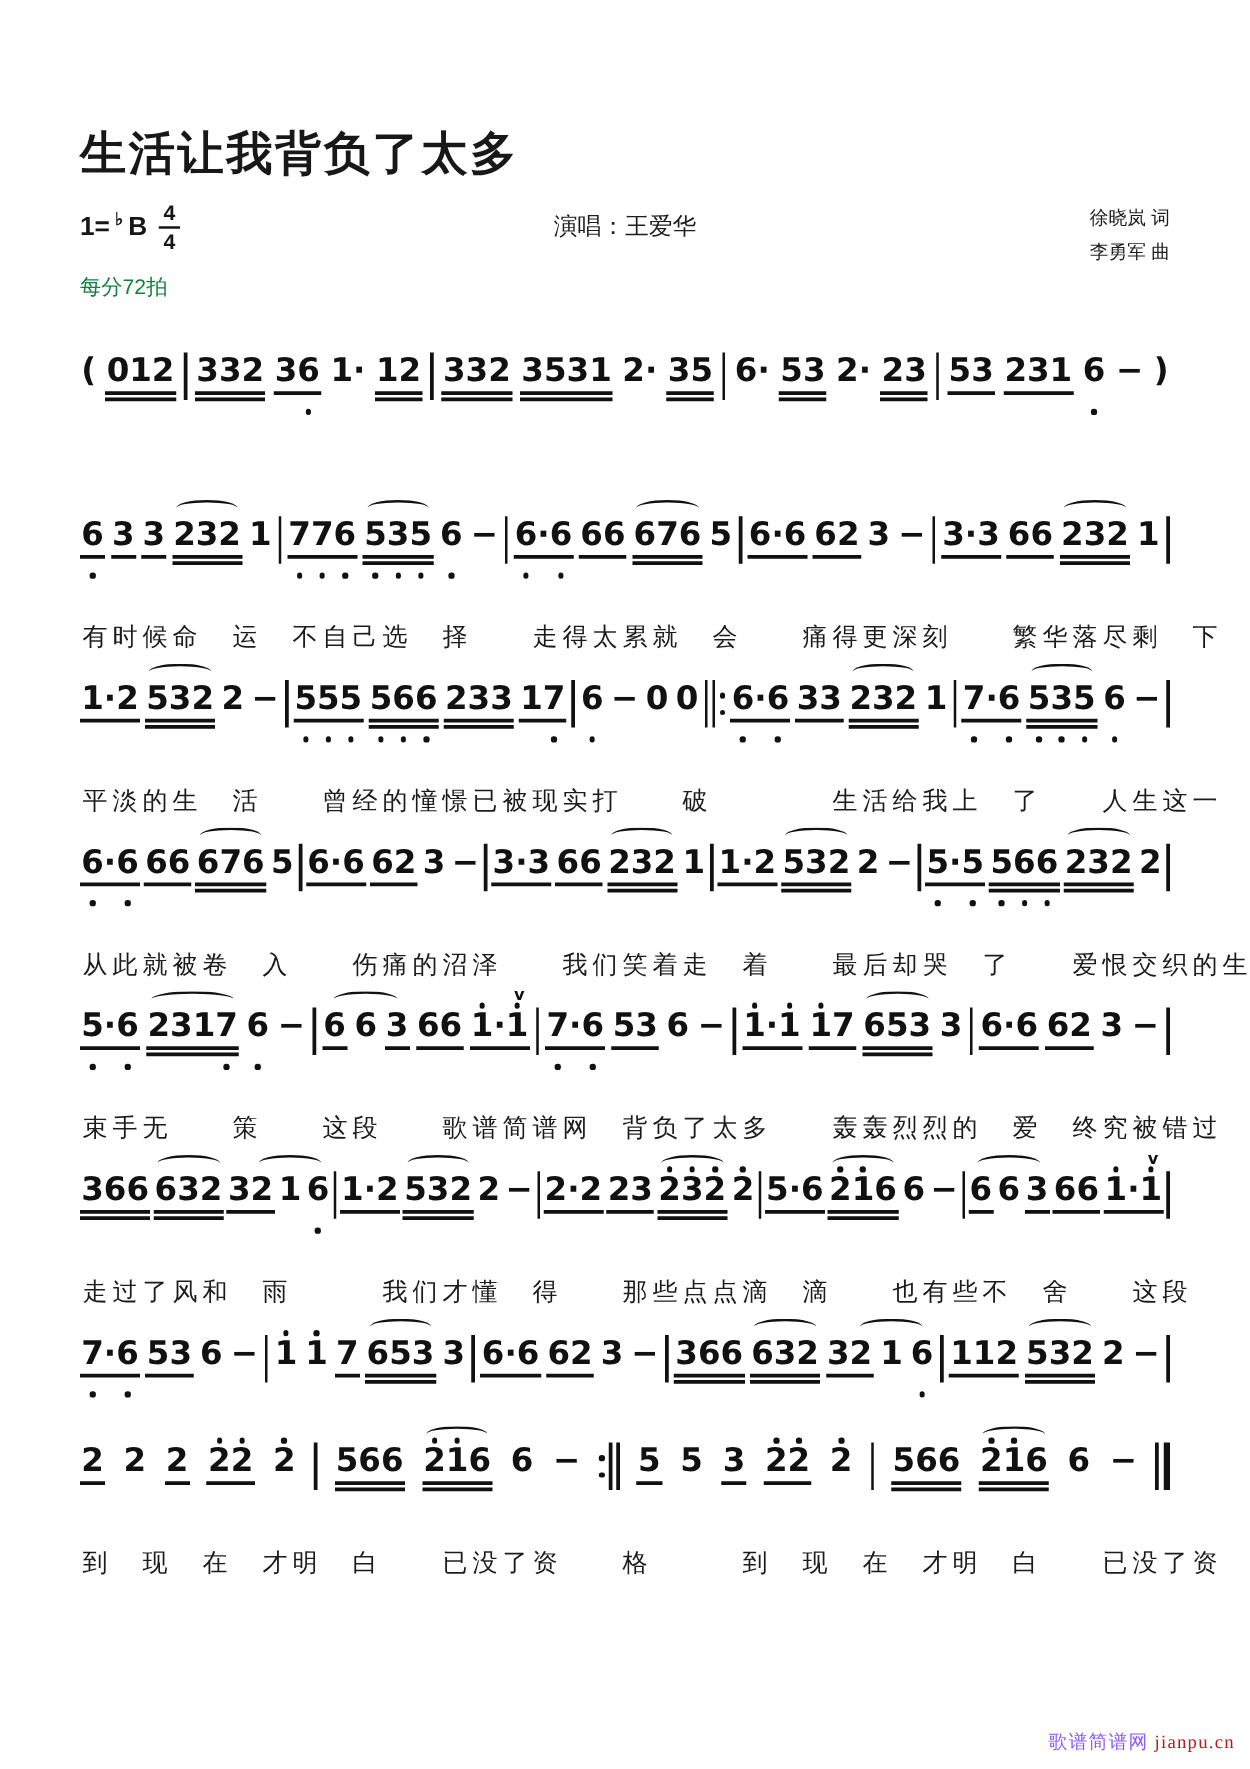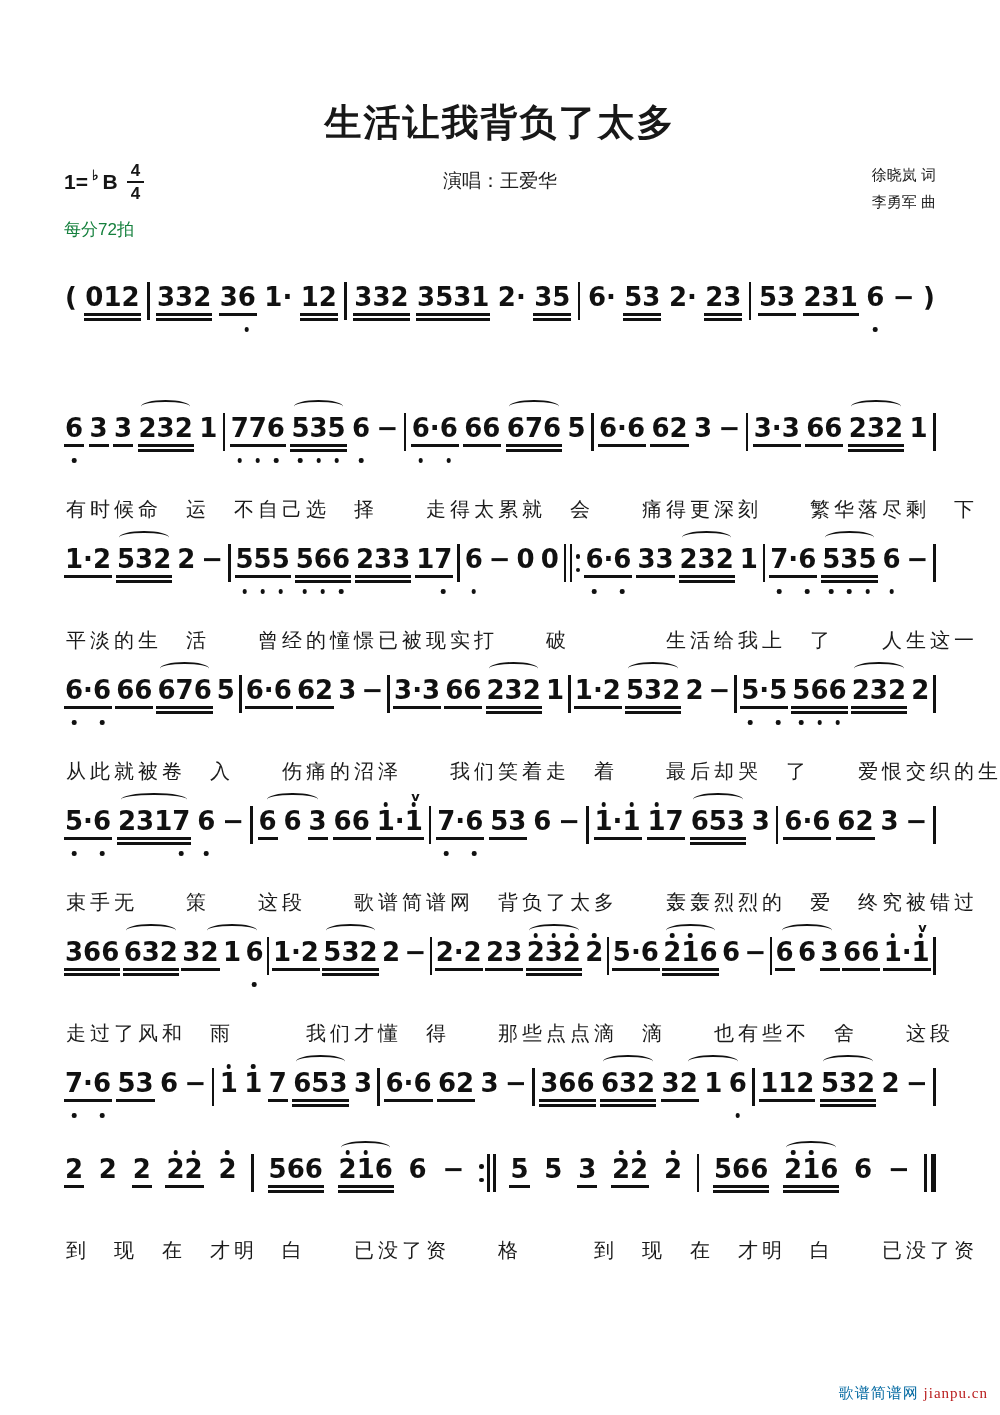--- a/index.html
+++ b/index.html
@@ -2,21 +2,21 @@
 <html><head>
 <meta charset="utf-8">
 <style>
   html,body{margin:0;padding:0;}
   body{
     width:1000px;height:1415px;background:#ffffff;position:relative;overflow:hidden;
     font-family:"Liberation Sans",sans-serif;color:#161616;
   }
   .sheet{position:absolute;inset:0;padding:0 64px;box-sizing:border-box;}
   .title{
-    margin-top:98px;text-align:center;font-size:37px;font-weight:700;
+    margin-top:98px;text-align:left;font-size:37px;font-weight:700;
     letter-spacing:2px;color:#181818;
   }
   .meta{display:flex;margin-top:14px;height:96px;}
   .meta-left{width:230px;}
   .key-line{font-size:21px;font-weight:700;display:flex;align-items:center;gap:4px;}
   .flat{font-size:14px;position:relative;top:-7px;font-weight:700;}
   .frac{display:inline-flex;flex-direction:column;align-items:center;font-size:17px;font-weight:700;line-height:1;margin-left:5px;}
   .frac .fn{padding:0 4px 2px;border-bottom:2.4px solid #161616;}
   .frac .fd{padding-top:2px;}
   .tempo{font-size:17px;margin-top:16px;color:#15803d;}
@@ -2517,15 +2517,15 @@
             </span>
           </span>
         </div>
         <div class="lyr">到　现　在　才明　白　　已没了资　　格　　　到　现　在　才明　白　　已没了资　　格。</div>
       </div>
     </div>
 
 </div>
 
 <div class="watermark">
-  <span style="color: #0369a1;">歌谱简谱网</span>
+  <span style="color: #8b5cf6;">歌谱简谱网</span>
   <span style="color: #b91c1c;">jianpu.cn</span>
 </div>
 
 </body></html>

